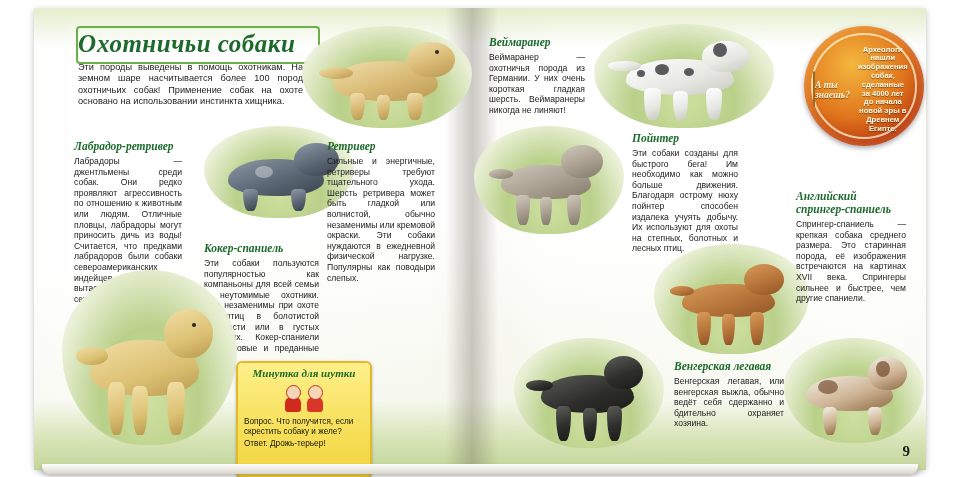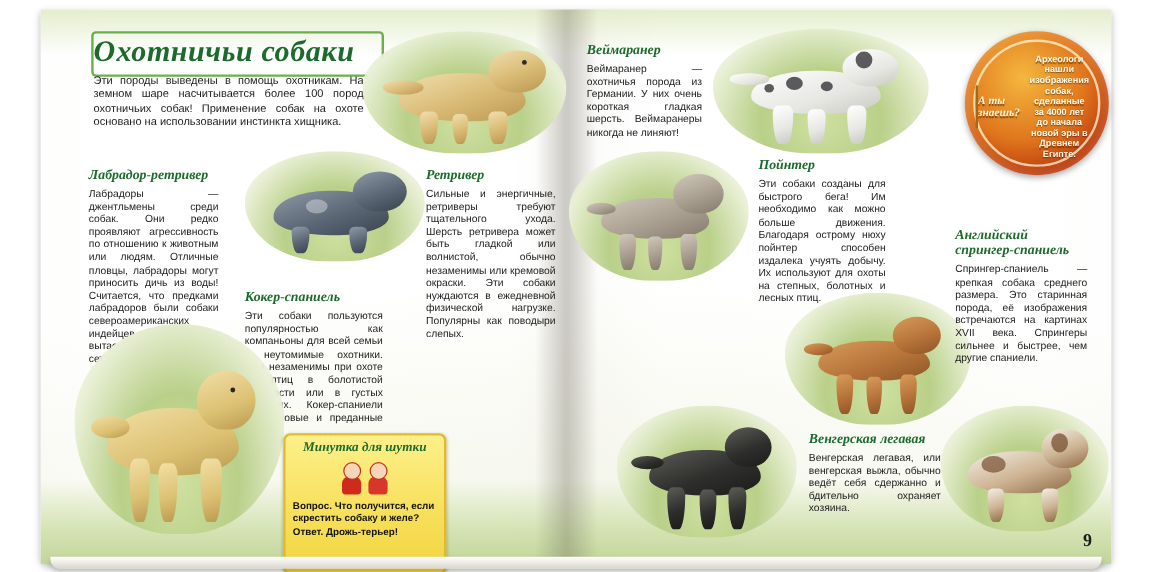--- a/index.html
+++ b/index.html
@@ -174,21 +174,21 @@
     font-style: italic;
     font-size: 11px;
     color: #1d6b2c;
     text-align: center;
     margin-bottom: 2px;
   }
   .joke-text {
     font-size: 8.2px;
     line-height: 10px;
     color: #14140f;
-    font-weight: bold;
+    font-weight: normal;
   }
   .clown {
     width: 46px; height: 34px;
     margin: 0 auto 2px auto;
     position: relative;
   }
   .clown .c-head {
     position: absolute; width: 13px; height: 13px; border-radius: 50%;
     background: #f6d6b6; border: 1px solid #b8341f;
   }
@@ -303,21 +303,21 @@
     <div class="block" style="left:40px; top:132px; width:108px;">
       <div class="headline">Лабрадор-ретривер</div>
       <p class="para">Лабрадоры — джентльмены среди собак. Они редко проявляют агрессивность по отношению к животным или людям. Отличные пловцы, лабрадоры могут приносить дичь из воды! Считается, что предками лабрадоров были собаки североамериканских индейцев, помогавшие им вытаскивать рыболовные сети.</p>
     </div>
 
     <div class="block" style="left:170px; top:234px; width:115px;">
       <div class="headline">Кокер-спаниель</div>
       <p class="para">Эти собаки пользуются популярностью как компаньоны для всей семьи и неутомимые охотники. Они незаменимы при охоте на птиц в болотистой местности или в густых зарослях. Кокер-спаниели — ласковые и преданные собаки.</p>
     </div>
 
-    <div class="block" style="left:321px; top:132px; width:108px;">
+    <div class="block" style="left:293px; top:132px; width:108px;">
       <div class="headline">Ретривер</div>
       <p class="para">Сильные и энергичные, ретриверы требуют тщательного ухода. Шерсть ретривера может быть гладкой или волнистой, обычно незаменимы или кремовой окраски. Эти собаки нуждаются в ежедневной физической нагрузке. Популярны как поводыри слепых.</p>
     </div>
 
     <div class="photo" style="left:28px; top:262px; width:175px; height:175px;">
       <div class="grass"></div>
       <div class="dog body c-yellow" style="left:16%; top:40%; width:62%; height:32%;"></div>
       <div class="dog head c-yellow" style="left:58%; top:22%; width:28%; height:28%;"></div>
       <div class="dog leg c-yellow" style="left:26%; top:64%; width:10%; height:30%;"></div>
       <div class="dog leg c-yellow" style="left:40%; top:66%; width:9%; height:28%;"></div>

